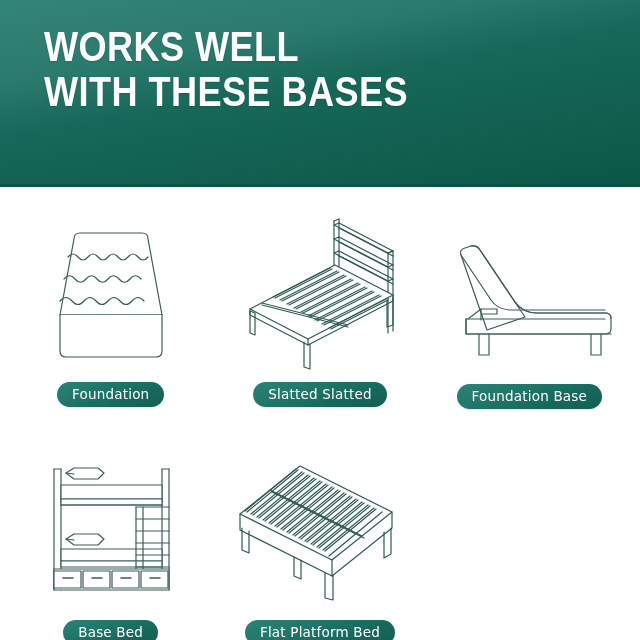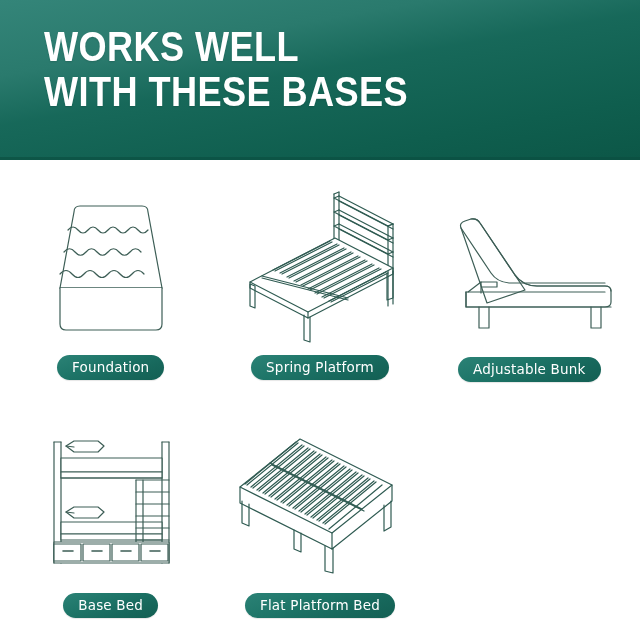--- a/index.html
+++ b/index.html
@@ -12,21 +12,21 @@
     height: 640px;
     overflow: hidden;
     font-family: "Liberation Sans", sans-serif;
     -webkit-font-smoothing: antialiased;
   }
 
   
   .header {
     position: relative;
     width: 640px;
-    height: 160px;
+    height: 187px;
     background: linear-gradient(170deg, #348579 0%, #2a7a6d 28%, #17655558 46%, #0f5e4e 78%, #0c5747 100%);
     background-color: #176a5c;
     overflow: hidden;
   }
   .header::after {
     content: "";
     position: absolute;
     left: 0; right: 0; bottom: 0;
     height: 3px;
     background: #0b4f41;
@@ -156,21 +156,21 @@
           <path d="M150 84 L93 113 M152 85 L95 114"></path>
         </g>
 
         <path d="M26 88 L112 110 M26 90 L112 112"></path>
 
         <path d="M14 96 L14 118 M19 98 L19 120 M14 118 L19 120 M14 96 L19 98"></path>
         <path d="M68 127 L68 152 M74 129 L74 154 M68 152 L74 154"></path>
         <path d="M151 85 L151 112 M157 83 L157 110 M151 112 L157 110"></path>
       </svg>
     </div>
-    <div class="pill">Spring Platform</div>
+    <div class="pill">Slatted Slatted</div>
   </div>
 
 
   <div class="cell row2">
     <div class="art">
       <svg width="180" height="150" viewBox="0 0 180 150" fill="none" stroke="#3d5e56" stroke-width="1.2" stroke-linejoin="round" stroke-linecap="round">
 
         <path d="M22 34 Q20 29 26 27 L32 25 Q38 24 41 29 L86 96 L48 109 Z" fill="#fff"></path>
 
         <path d="M32 25 Q38 24 41 29 L76 81 Q84 92 98 92 L166 92 Q172 92 172 97" fill="none"></path>
@@ -180,21 +180,21 @@
         <path d="M27 98 L166 98"></path>
         <path d="M27 98 L27 113 L172 113"></path>
 
         <path d="M42 88 L42 99 M42 88 L58 88 M42 93 L58 93 M58 88 L58 93"></path>
         <path d="M29 98 L42 88"></path>
 
         <path d="M40 113 L40 134 M50 113 L50 134 M40 134 L50 134"></path>
         <path d="M152 113 L152 134 M162 113 L162 134 M152 134 L162 134"></path>
       </svg>
     </div>
-    <div class="pill">Adjustable Bunk</div>
+    <div class="pill">Foundation Base</div>
   </div>
 
   <div class="cell row2">
     <div class="art">
       <svg width="150" height="150" viewBox="0 0 150 150" fill="none" stroke="#3d5e56" stroke-width="1.2" stroke-linejoin="round" stroke-linecap="round">
 
         <path d="M18 12 L18 133 M25 12 L25 133"></path>
         <path d="M18 12 L25 12"></path>
 
         <path d="M126 12 L126 133 M133 12 L133 133"></path>

